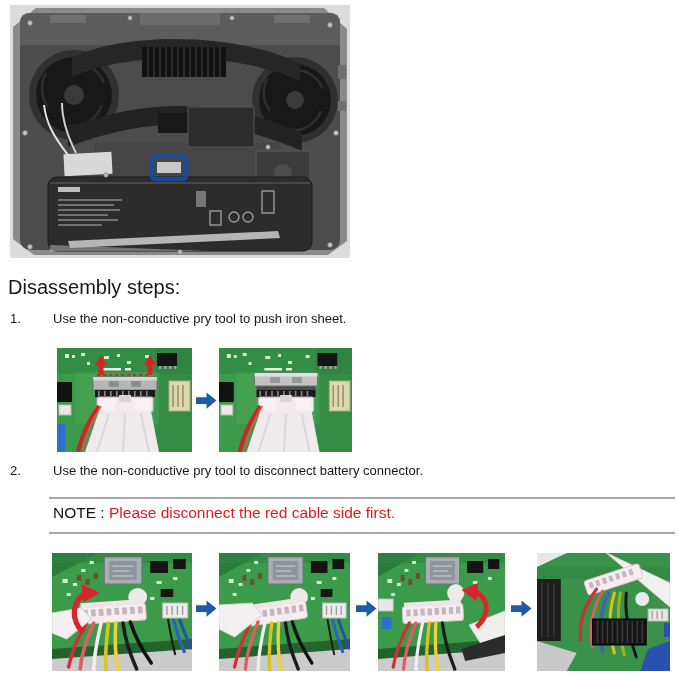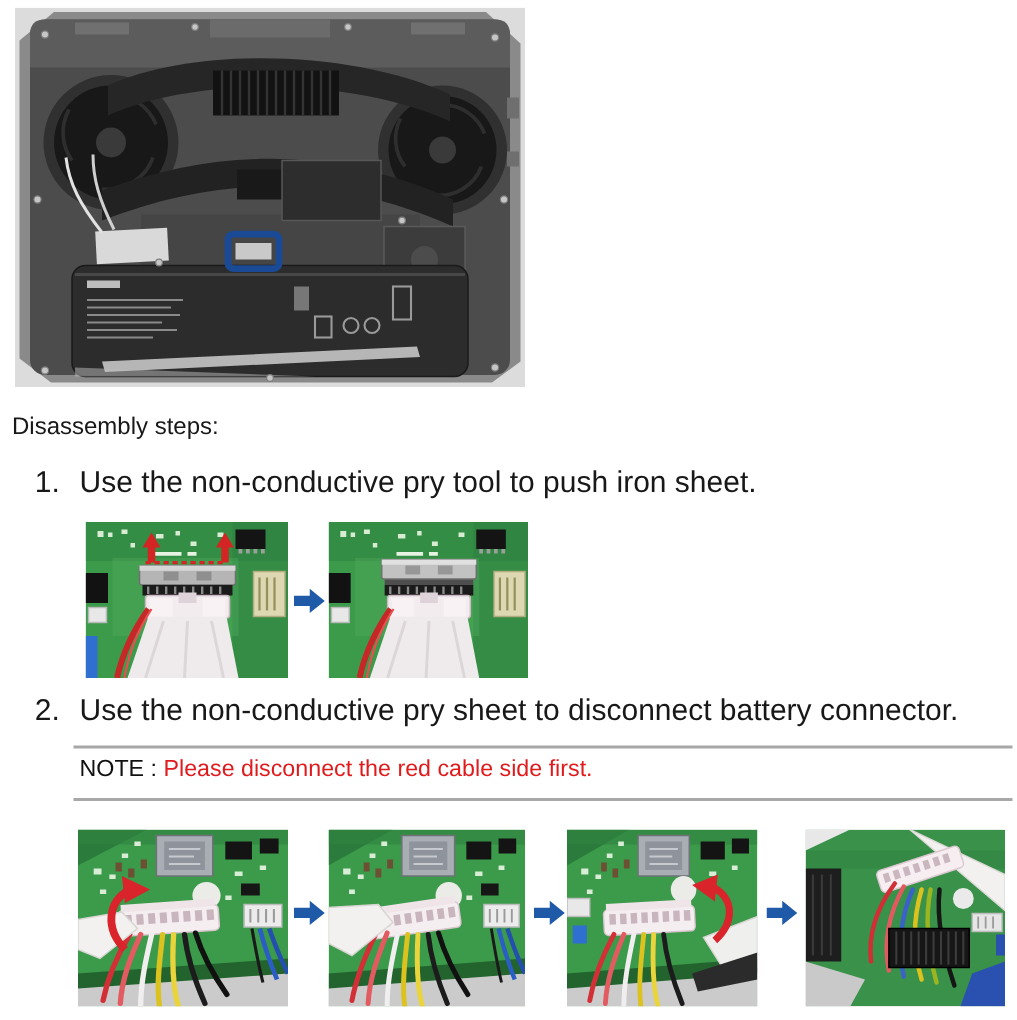--- a/index.html
+++ b/index.html
@@ -9,22 +9,22 @@
     --pcb-green:#3c9a4b;
     --divider-gray:#a8a8a8;
     --text-color:#181818;
   }
   html,body{margin:0;padding:0;background:#ffffff;}
   .page{
     position:relative;width:678px;height:680px;background:#ffffff;overflow:hidden;
     font-family:"Liberation Sans",sans-serif;color:var(--text-color);
   }
   .overview{position:absolute;left:10px;top:5px;width:340px;height:253px;}
-  .heading{position:absolute;left:8px;top:276px;font-size:16px;}
-  .step{position:absolute;left:10px;font-size:20px;white-space:nowrap;text-align:center;}
+  .heading{position:absolute;left:8px;top:276px;font-size:20px;}
+  .step{position:absolute;left:10px;font-size:13px;white-space:nowrap;}
   .step .num{display:inline-block;width:43px;}
   #step1{top:311px;}
   #step2{top:463px;}
   .illus{position:absolute;overflow:hidden;}
   .illus svg{display:block;width:100%;height:100%;}
   #s1a{left:57px;top:348px;width:135px;height:104px;}
   #s1b{left:219px;top:348px;width:133px;height:104px;}
   .blue-arrow{position:absolute;width:21px;height:17px;}
   #ar0{left:196px;top:392px;}
   #ar1{left:196px;top:600px;}
@@ -284,21 +284,21 @@
       <rect x="78" y="51" width="15" height="13" fill="#f8f2f5"></rect>
       <rect x="62" y="47" width="12" height="7" fill="#ded3d9"></rect>
       <polygon points="42,63 94,63 102,104 28,104" fill="#efebec"></polygon>
       <path d="M52,66 L40,104 M68,66 L66,104 M84,66 L92,104" stroke="#dcd6d8" stroke-width="2" fill="none"></path>
       <path d="M42,58 C32,72 25,86 21,104" stroke="#c62828" stroke-width="4" fill="none"></path>
       <path d="M44,58 C35,72 29,86 26,104" stroke="#e85050" stroke-width="1.5" fill="none"></path>
     </svg>
   </div>
 
   <div class="step" id="step2">
-    <span class="num">2.</span><span>Use the non-conductive pry sheet to disconnect battery connector.</span>
+    <span class="num">2.</span><span>Use the non-conductive pry tool to disconnect battery connector.</span>
   </div>
 
   <div class="note-line" id="nl-top"></div>
   <div class="note">
     <span class="lbl">NOTE :</span>
     <span class="red">Please disconnect the red cable side first.</span>
   </div>
   <div class="note-line" id="nl-bottom"></div>
 
   <div class="illus" id="b1">

